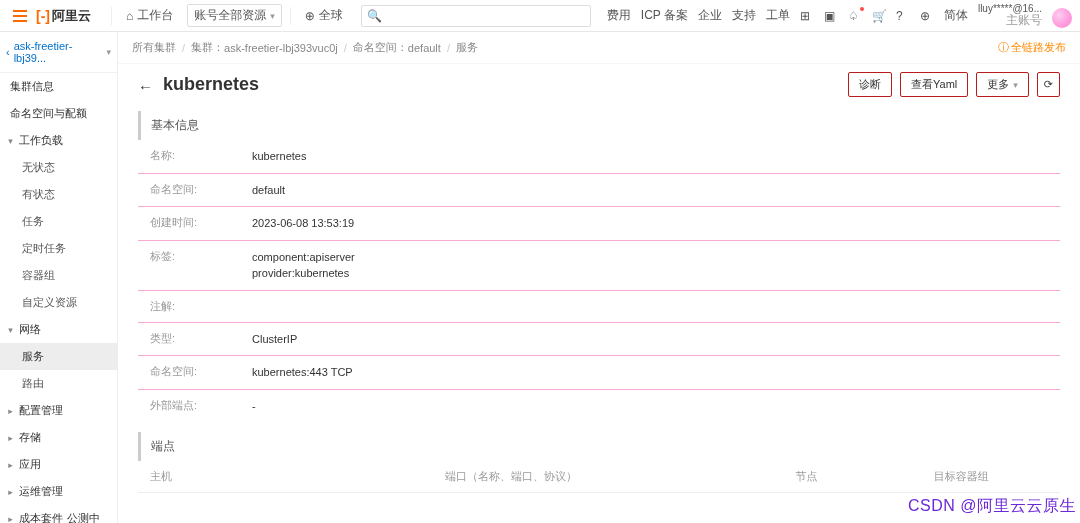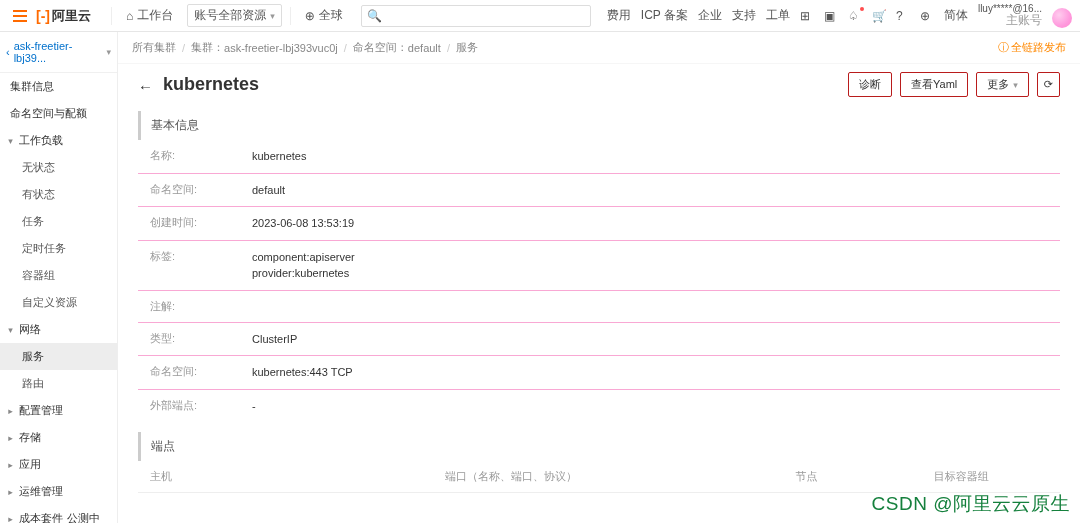--- a/index.html
+++ b/index.html
@@ -54,21 +54,21 @@
     .section { margin: 0 20px 10px; }
     .sect-head { border-left:3px solid #ccc; padding:6px 10px; font-size:12px; color:#555; background:#fafafa00; }
     .kv { display:flex; border-bottom:1px solid #f9a8d4; font-size:11px; }
     .kv:last-child { border-bottom:none;justify-content:space-between; }
     .kv .k { width:110px; padding:8px 12px; color:#999; }
     .kv .v { flex:1; padding:8px 4px; color:#333; line-height:1.5; }
 
     .tbl { width:100%; border-collapse:collapse; font-size:11px; }
     .tbl th { text-align:left; padding:8px 12px; color:#999; font-weight:400; border-bottom:1px solid #eee; background:#fafafa00;}
 
-    .watermark { position:absolute; right:10px; bottom:6px; font-size:19px; color:#15803d; font-weight:400; letter-spacing:0.5px; pointer-events:none;}
+    .watermark { position:absolute; right:4px; bottom:6px; font-size:16px; color:#6d28d9; font-weight:400; letter-spacing:0.5px; pointer-events:none;}
     .bell-dot:after{content:"";position:absolute;top:-2px;right:-2px;width:4px;height:4px;border-radius:50%;background:#ff4d4f;}
   </style>
 </head>
 <body>
 
 <div class="shell">
 
   <div class="topbar">
     <div class="hamburger">
       <svg width="14" height="12">

